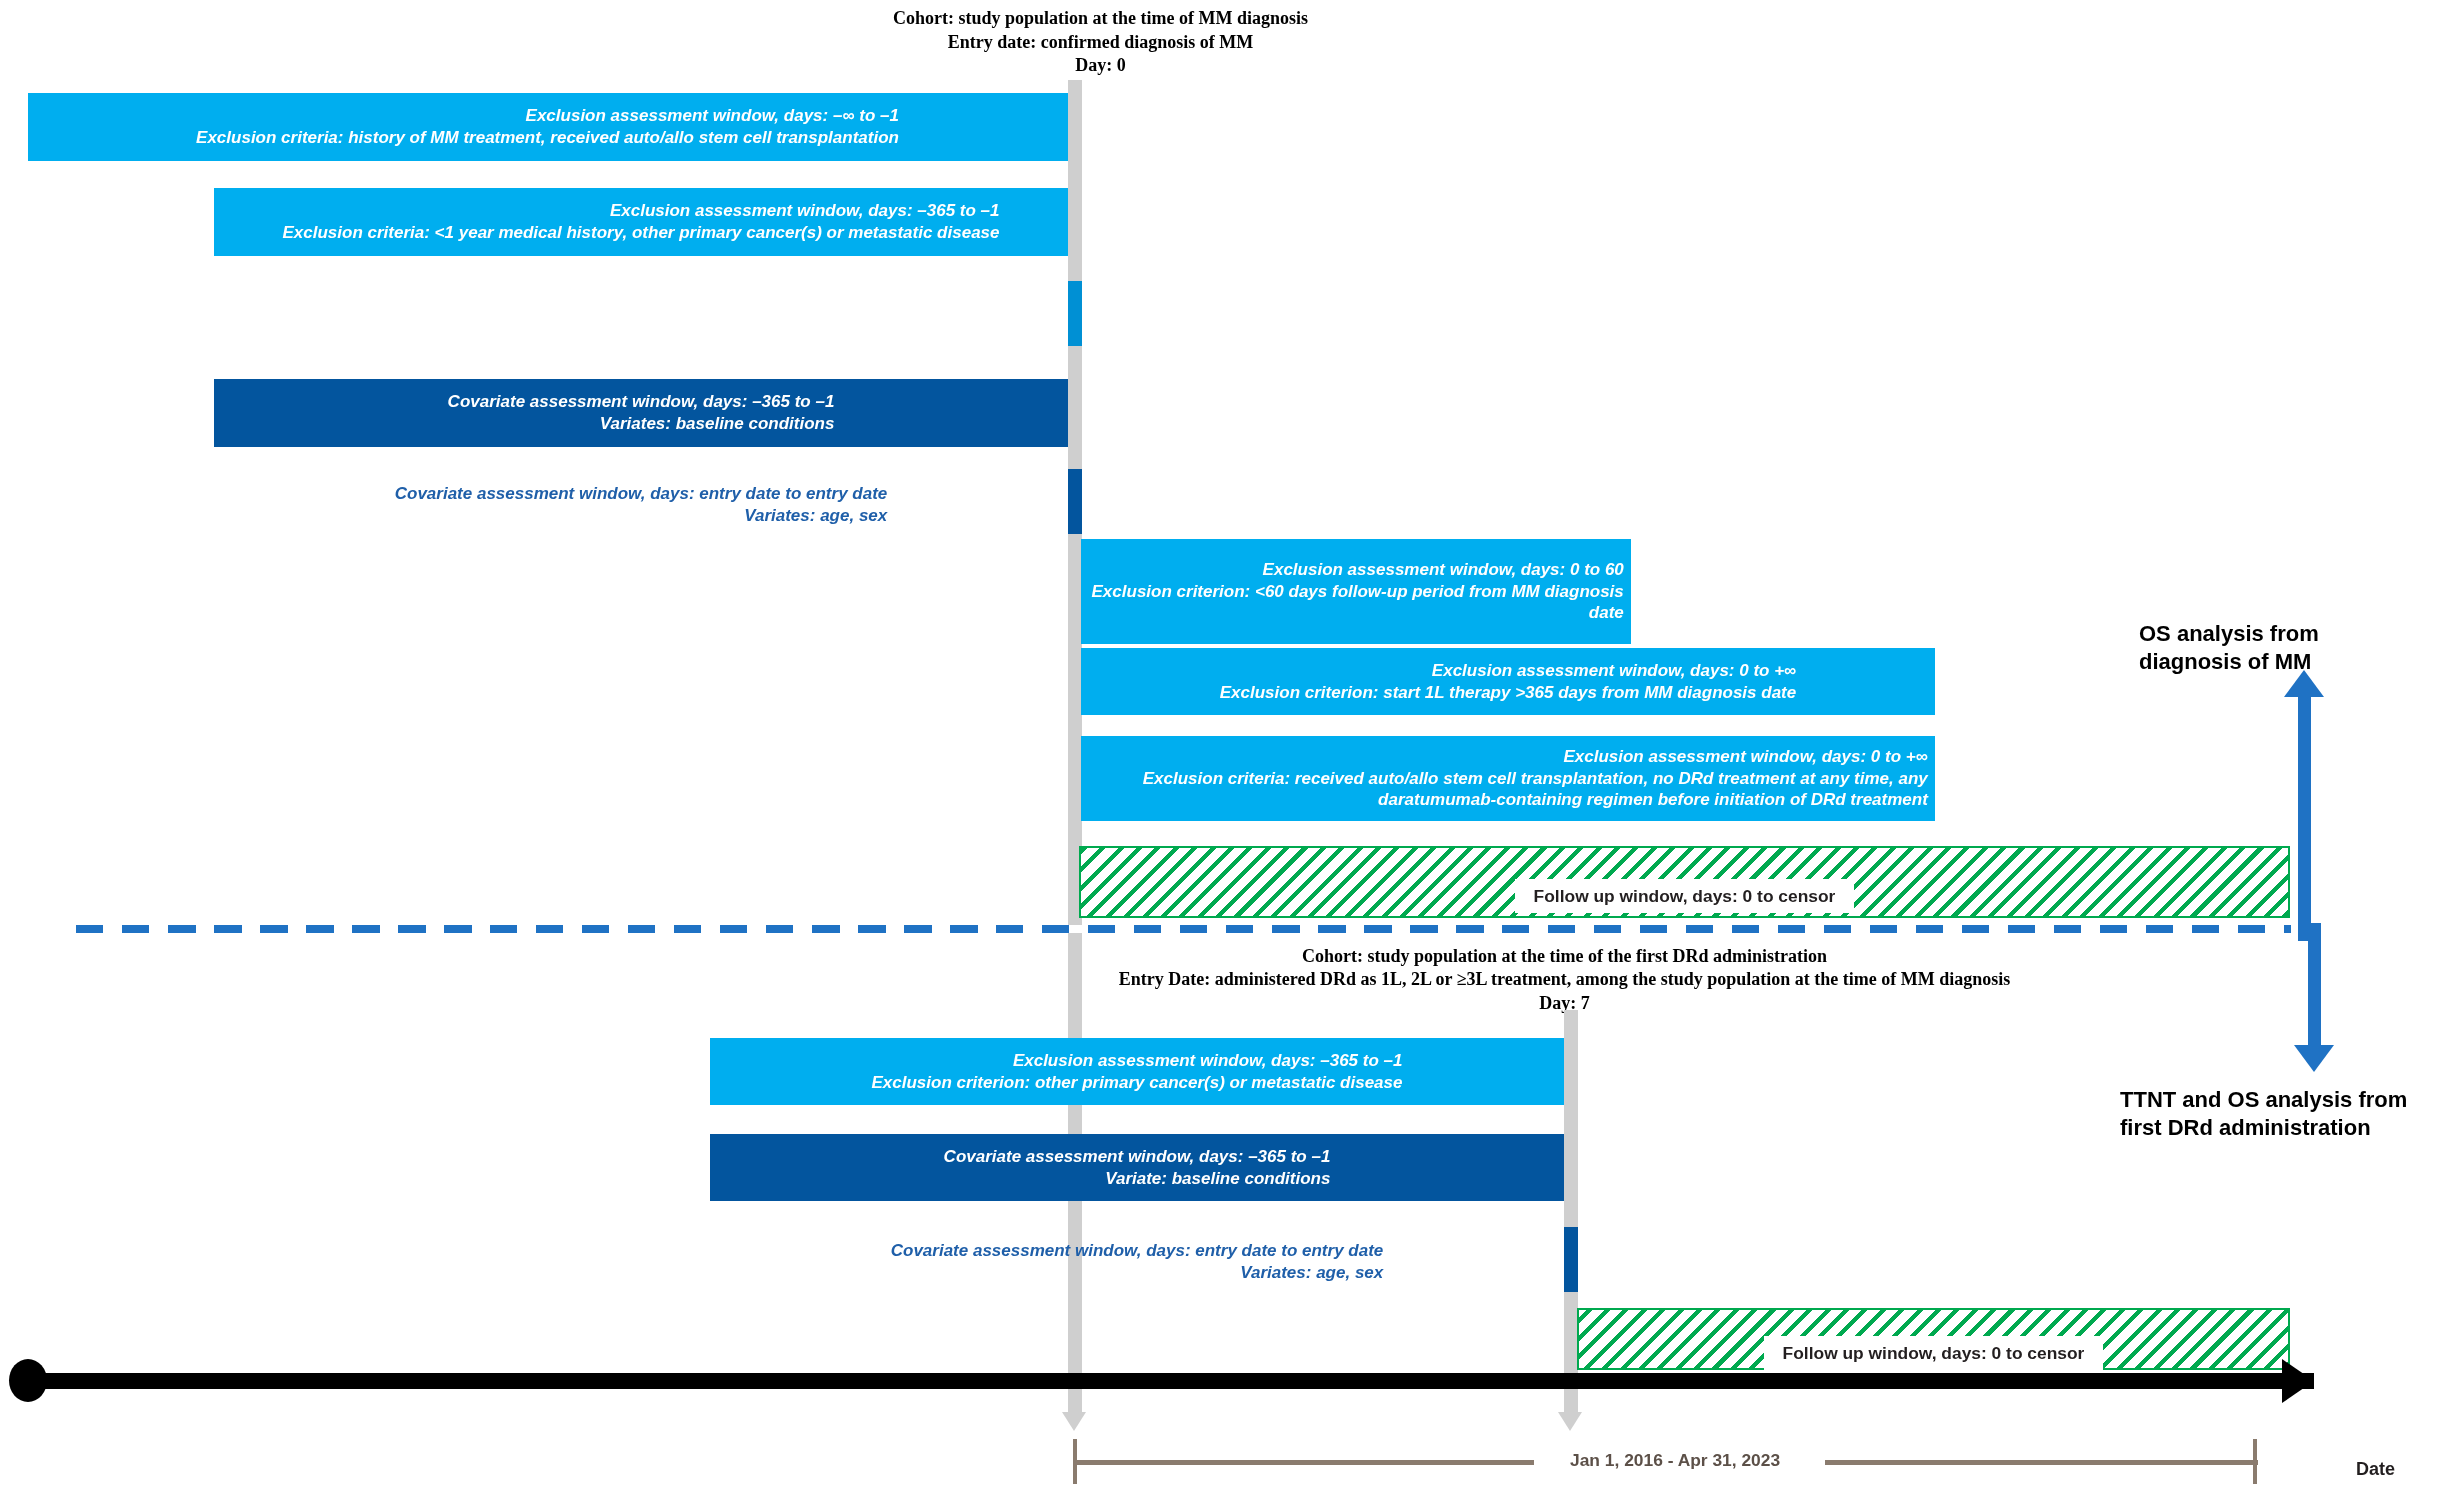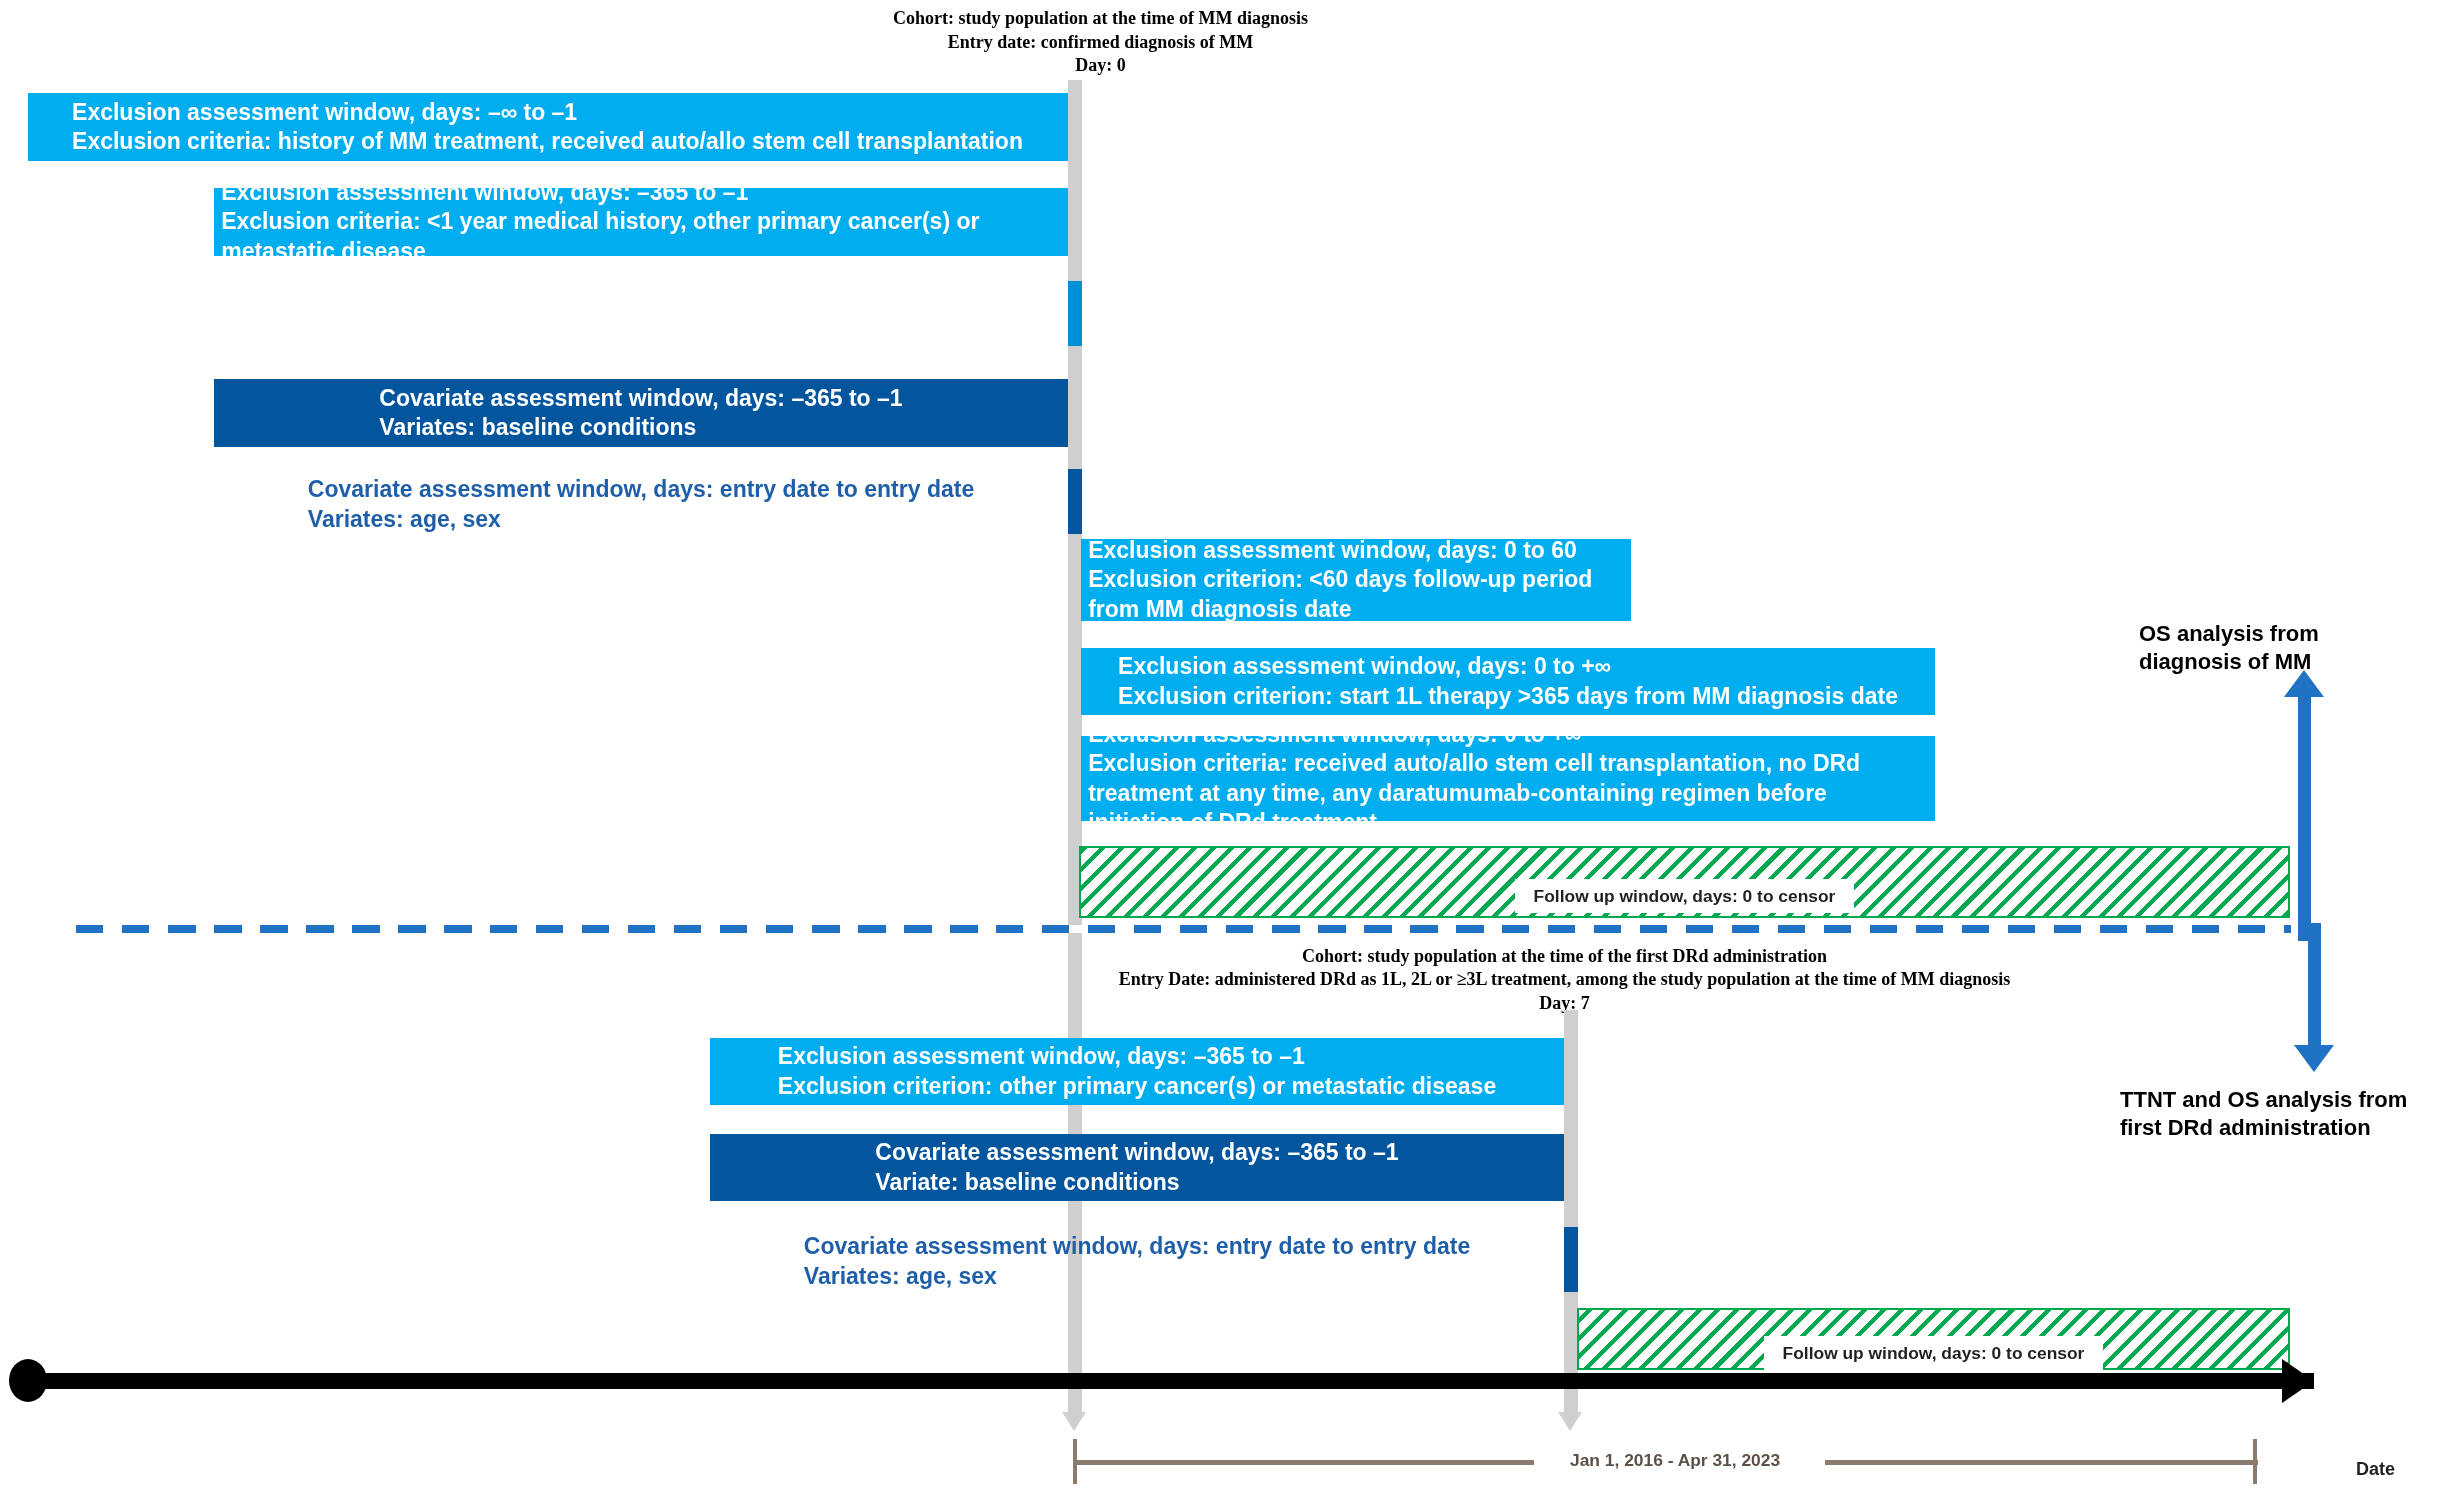--- a/index.html
+++ b/index.html
@@ -14,22 +14,22 @@
     font-family:Liberation Serif, serif;
   }
 
   
   .tl-line{position:absolute;background:#cfcfcf;width:13.8px;}
   .tl-arrow{position:absolute;width:0;height:0;border-left:12.3px solid transparent;
             border-right:12.3px solid transparent;border-top:19px solid #cfcfcf;}
 
   
   .bar{position:absolute;display:flex;align-items:center;justify-content:center;
-       text-align:left;line-height:1.28;font-weight:bold;font-size:23px;
-       padding:2.9px 7.2px;box-sizing:border-box;white-space:pre-line;}
+       text-align:right;line-height:1.28;font-weight:bold;font-size:17px;
+       padding:2.9px 7.2px;box-sizing:border-box;white-space:pre-line;font-style:italic;}
   .bar-cyan{background:#00AEEF;color:#ffffff;}
   .bar-navy{background:#03559E;color:#ffffff;}
   .bar-textonly-cyan{background:transparent;color:#00AEEF;}
   .bar-textonly-navy{background:transparent;color:#1F5FA9;}
 
   
   .tick{position:absolute;width:13.8px;}
   .tick-cyan{background:#0090D4;}
   .tick-navy{background:#03559E;}
 
@@ -93,21 +93,21 @@
 
   <div class="tick tick-cyan" style="left:1068px;top:281px;height:65px;"></div>
 
   <div class="bar bar-navy" style="left:214px;top:379px;width:854px;height:68px;">Covariate assessment window, days: –365 to –1
 Variates: baseline conditions</div>
 
   <div class="bar bar-textonly-navy" style="left:214px;top:474px;width:854px;height:61px;">Covariate assessment window, days: entry date to entry date
 Variates: age, sex</div>
   <div class="tick tick-navy" style="left:1068px;top:469px;height:65px;"></div>
 
-  <div class="bar bar-cyan" style="left:1081px;top:539px;width:550px;height:82px;">Exclusion assessment window, days: 0 to 60
+  <div class="bar bar-cyan" style="left:1081px;top:539px;width:550px;height:105px;">Exclusion assessment window, days: 0 to 60
 Exclusion criterion: &lt;60 days follow-up period from MM diagnosis date</div>
 
   <div class="bar bar-cyan" style="left:1081px;top:648px;width:854px;height:67px;">Exclusion assessment window, days: 0 to +∞
 Exclusion criterion: start 1L therapy &gt;365 days from MM diagnosis date</div>
 
   <div class="bar bar-cyan" style="left:1081px;top:736px;width:854px;height:85px;">Exclusion assessment window, days: 0 to +∞
 Exclusion criteria: received auto/allo stem cell transplantation, no DRd treatment at any time, any daratumumab-containing regimen before initiation of DRd treatment</div>
 
   <div class="hatch" style="left:1079px;top:846px;width:1211px;height:72px;">
     <span class="hatch-label">Follow up window, days: 0 to censor</span>

